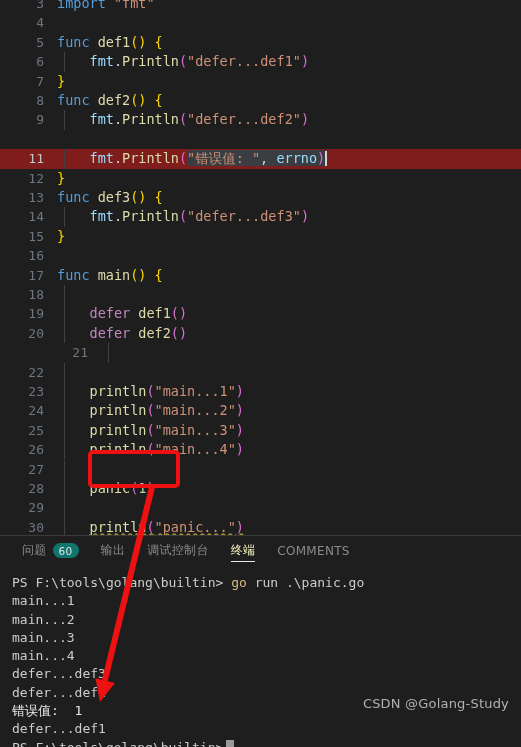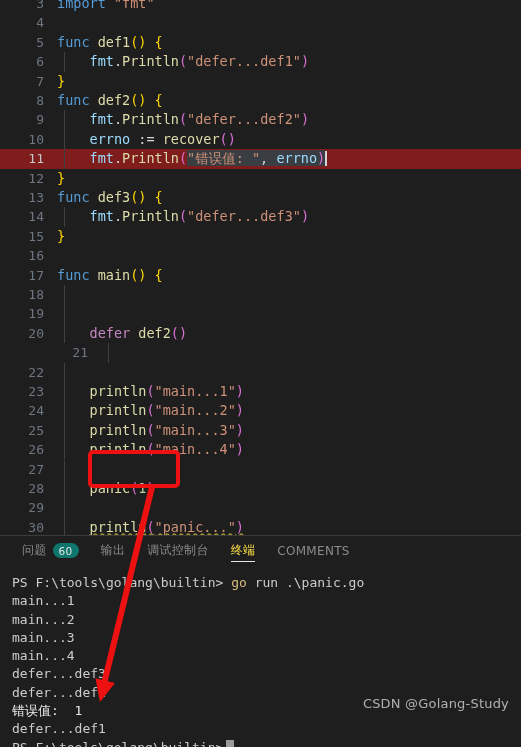--- a/index.html
+++ b/index.html
@@ -63,21 +63,21 @@
   #panel-tabs {
     position:absolute; left:0; top:0; width:521px; height:29px;
     display:flex; align-items:center; padding-left:22px; gap:22px;
   }
   .ptab {
     position:relative; height:29px; display:flex; align-items:center; gap:6px;
     font-family:"DejaVu Sans","Liberation Sans",sans-serif;
     font-size:12px; color:#8b8b8b; letter-spacing:.3px;
     cursor:pointer; white-space:nowrap;
   }
-  .ptab.active { color:#fde047; }
+  .ptab.active { color:#fef9c3; }
   .ptab.active::after {
     content:""; position:absolute; left:0; right:0; bottom:3px;
     height:1px; background:#e7e7e7;
   }
   .badge {
     display:inline-flex; align-items:center; justify-content:center;
     min-width:24px; height:15px; padding:0 6px;
     border-radius:9px; background:#0f766e; color:#e4e4e4;
     font-size:10.5px; font-family:"DejaVu Sans","Liberation Sans",sans-serif;
   }
@@ -117,30 +117,29 @@
 <div id="root">
 
   <div id="editor">
       <div class="code-line" style="top: -6px; position: absolute; left: 0px; width: 521px;"><span class="ln">3</span><span class="src"><span class="kw">import </span><span class="str">"fmt"</span></span></div>
       <div class="code-line" style="top: 13.4px; position: absolute; left: 0px; width: 521px;"><span class="ln">4</span><span class="src"></span></div>
       <div class="code-line" style="top: 32.8px; position: absolute; left: 0px; width: 521px;"><span class="ln">5</span><span class="src"><span class="kw">func </span><span class="fn">def1</span><span class="br1">()</span><span class="op"> </span><span class="br1">{</span></span></div>
       <div class="code-line" style="top: 52.2px; position: absolute; left: 0px; width: 521px;"><span class="ln">6</span><span class="guide"></span><span class="src"><span class="op">    </span><span class="id">fmt</span><span class="op">.</span><span class="fn">Println</span><span class="br2">(</span><span class="str">"defer...def1"</span><span class="br2">)</span></span></div>
       <div class="code-line" style="top: 71.6px; position: absolute; left: 0px; width: 521px;"><span class="ln">7</span><span class="src"><span class="br1">}</span></span></div>
       <div class="code-line" style="top: 91px; position: absolute; left: 0px; width: 521px;"><span class="ln">8</span><span class="src"><span class="kw">func </span><span class="fn">def2</span><span class="br1">()</span><span class="op"> </span><span class="br1">{</span></span></div>
       <div class="code-line" style="top: 110.4px; position: absolute; left: 0px; width: 521px;"><span class="ln">9</span><span class="guide"></span><span class="src"><span class="op">    </span><span class="id">fmt</span><span class="op">.</span><span class="fn">Println</span><span class="br2">(</span><span class="str">"defer...def2"</span><span class="br2">)</span></span></div>
-      <div class="code-line" style="top: 129.8px; position: absolute; left: 0px; width: 521px;"><span class="ln">10</span><span class="guide"></span><span class="src"><span class="op">    </span><span class="id">errno</span><span class="op"> := </span><span class="fn">recover</span><span class="br2">()</span></span></div>
       <div class="code-line active" style="top: 149.2px; position: absolute; left: 0px; width: 521px;"><span class="ln">11</span><span class="guide"></span><span class="src"><span class="op">    </span><span class="id">fmt</span><span class="op">.</span><span class="fn">Println</span><span class="br2">(</span><span class="str sel">"错误值: "</span><span class="op sel">, </span><span class="id sel">errno</span><span class="br2 sel">)</span><span style="display: inline-block; width: 1.5px; height: 15px; background: rgb(212, 212, 212); vertical-align: -3px;"></span></span></div>
       <div class="code-line" style="top: 168.6px; position: absolute; left: 0px; width: 521px;"><span class="ln">12</span><span class="src"><span class="br1">}</span></span></div>
       <div class="code-line" style="top: 188px; position: absolute; left: 0px; width: 500px;"><span class="ln">13</span><span class="src"><span class="kw">func </span><span class="fn">def3</span><span class="br1">()</span><span class="op"> </span><span class="br1">{</span></span></div>
       <div class="code-line" style="top: 207.4px; position: absolute; left: 0px; width: 521px; text-decoration: underline;"><span class="ln">14</span><span class="guide"></span><span class="src"><span class="op">    </span><span class="id">fmt</span><span class="op">.</span><span class="fn">Println</span><span class="br2">(</span><span class="str">"defer...def3"</span><span class="br2">)</span></span></div>
       <div class="code-line" style="top: 226.8px; position: absolute; left: 0px; width: 521px;"><span class="ln">15</span><span class="src"><span class="br1">}</span></span></div>
       <div class="code-line" style="top: 246.2px; position: absolute; left: 0px; width: 521px;"><span class="ln">16</span><span class="src"></span></div>
       <div class="code-line" style="top: 265.6px; position: absolute; left: 0px; width: 521px;"><span class="ln">17</span><span class="src"><span class="kw">func </span><span class="fn">main</span><span class="br1">()</span><span class="op"> </span><span class="br1">{</span></span></div>
       <div class="code-line" style="top: 285px; position: absolute; left: 0px; width: 521px;"><span class="ln">18</span><span class="guide"></span><span class="src"></span></div>
-      <div class="code-line" style="top: 304.4px; position: absolute; left: 0px; width: 521px;"><span class="ln">19</span><span class="guide"></span></div>
+      <div class="code-line" style="top: 304.4px; position: absolute; left: 0px; width: 521px;"><span class="ln">19</span><span class="guide"></span><span class="src"><span class="op">    </span><span class="kw2">defer </span><span class="fn">def1</span><span class="br2">()</span></span></div>
       <div class="code-line" style="top: 323.8px; position: absolute; left: 0px; width: 521px;"><span class="ln">20</span><span class="guide"></span><span class="src"><span class="op">    </span><span class="kw2">defer </span><span class="fn">def2</span><span class="br2">()</span></span></div>
       <div class="code-line" style="top: 343.2px; position: absolute; left: 0px; width: 521px; margin-left: 44px;"><span class="ln">21</span><span class="guide"></span></div>
       <div class="code-line" style="top: 362.6px; position: absolute; left: 0px; width: 521px;"><span class="ln">22</span><span class="guide"></span><span class="src"></span></div>
       <div class="code-line" style="top: 382px; position: absolute; left: 0px; width: 521px;"><span class="ln">23</span><span class="guide"></span><span class="src"><span class="op">    </span><span class="fn">println</span><span class="br2">(</span><span class="str">"main...1"</span><span class="br2">)</span></span></div>
       <div class="code-line" style="top: 401.4px; position: absolute; left: 0px; width: 521px; padding-left: 37px;"><span class="ln">24</span><span class="guide"></span><span class="src"><span class="op">    </span><span class="fn">println</span><span class="br2">(</span><span class="str">"main...2"</span><span class="br2">)</span></span></div>
       <div class="code-line" style="top: 420.8px; position: absolute; left: 0px; width: 521px;"><span class="ln">25</span><span class="guide"></span><span class="src"><span class="op">    </span><span class="fn">println</span><span class="br2">(</span><span class="str">"main...3"</span><span class="br2">)</span></span></div>
       <div class="code-line" style="top: 440px; position: absolute; left: 0px; width: 480px;"><span class="ln">26</span><span class="guide"></span><span class="src"><span class="op">    </span><span class="fn">println</span><span class="br2">(</span><span class="str">"main...4"</span><span class="br2">)</span></span></div>
       <div class="code-line" style="top: 459.6px; position: absolute; left: 0px; width: 521px;"><span class="ln">27</span><span class="guide"></span><span class="src"></span></div>
       <div class="code-line" style="top: 479px; position: absolute; left: 0px; width: 521px;"><span class="ln">28</span><span class="guide"></span><span class="src"><span class="op">    </span><span class="fn">panic</span><span class="br2">(</span><span class="num">1</span><span class="br2">)</span></span></div>
       <div class="code-line" style="top: 498.4px; position: absolute; left: 0px; width: 521px;"><span class="ln">29</span><span class="guide"></span><span class="src"></span></div>

